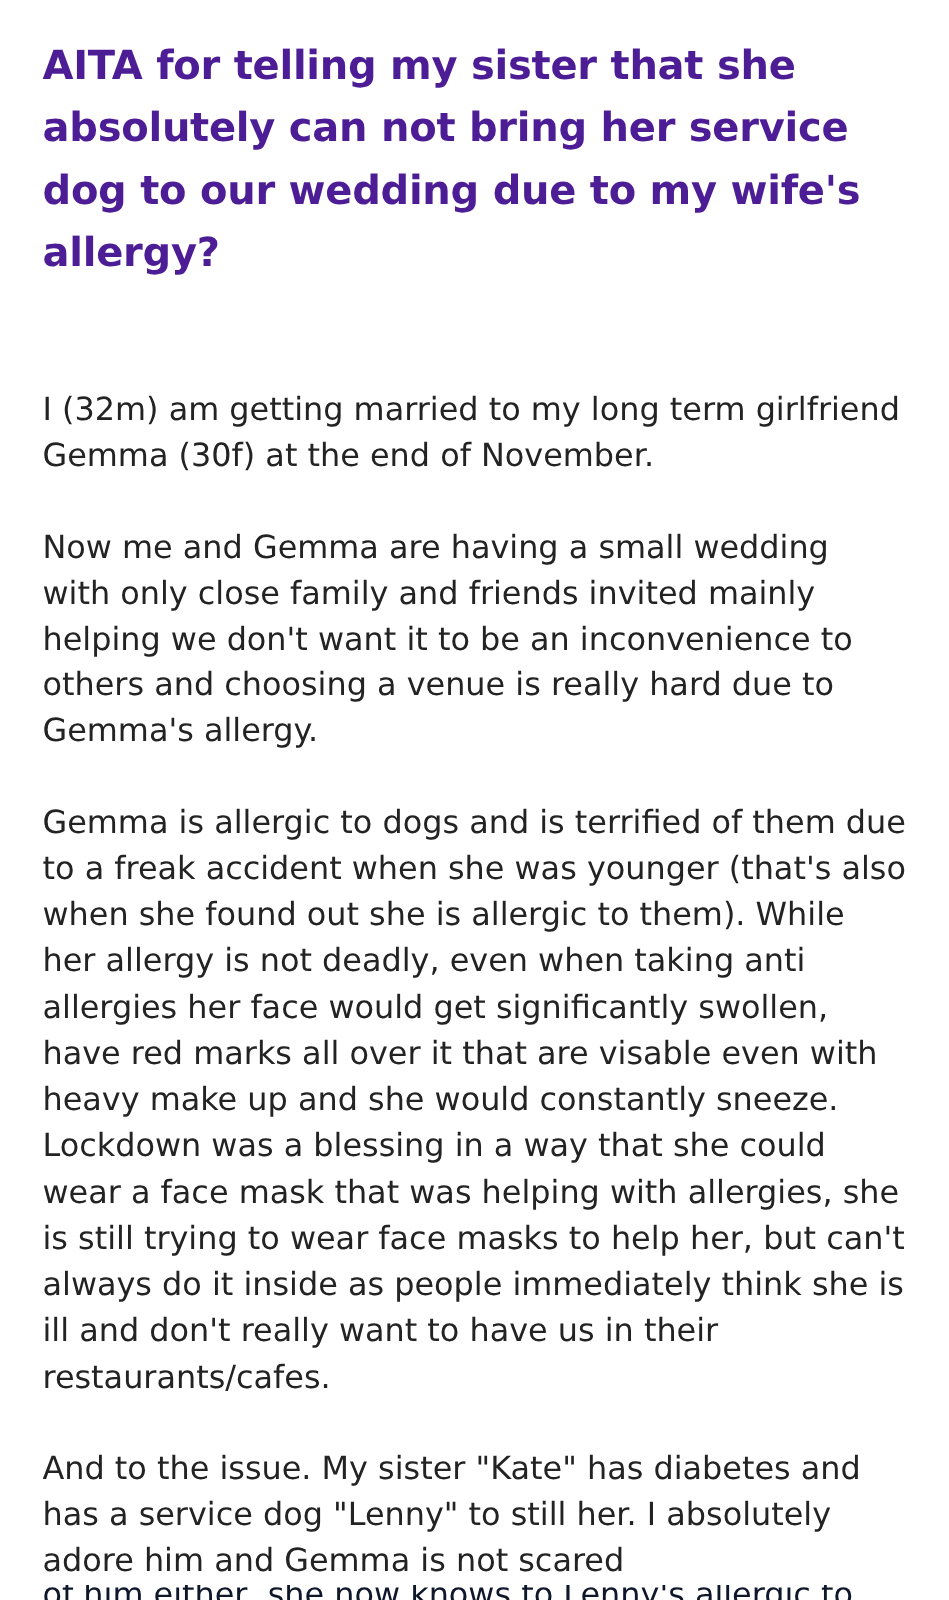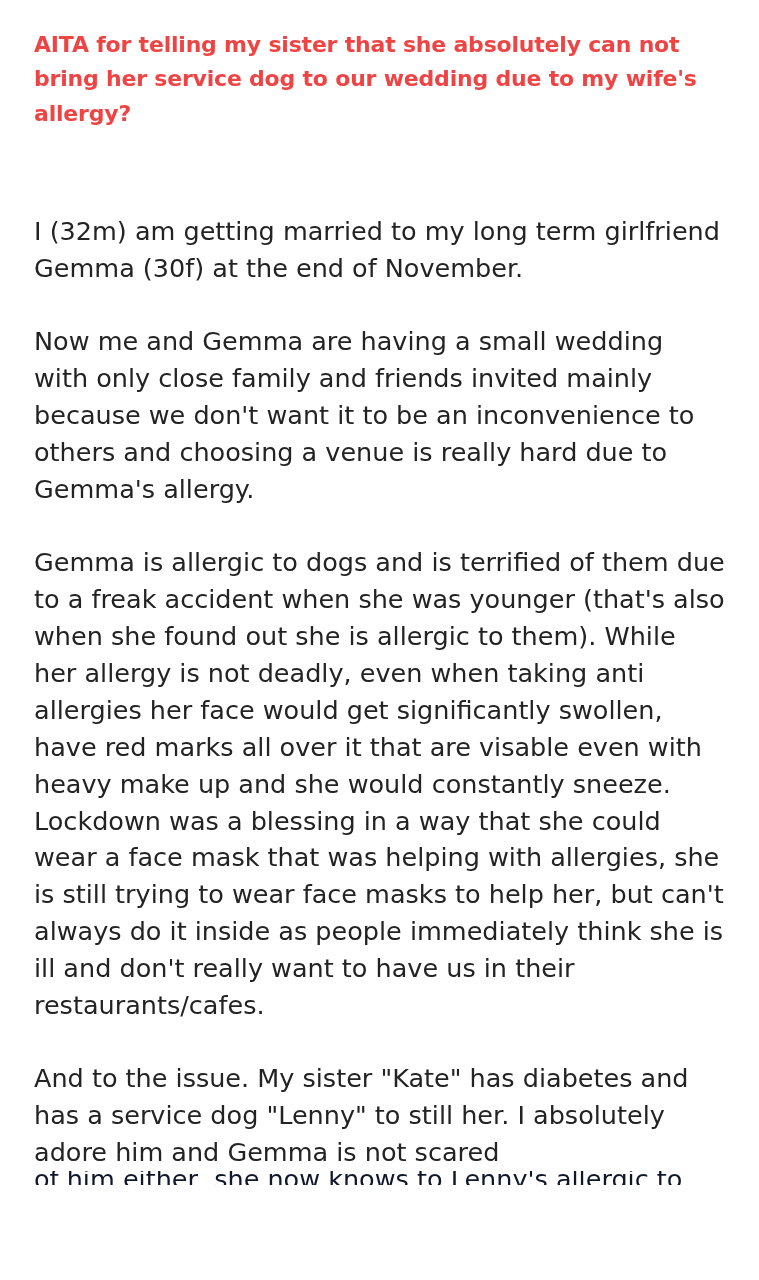--- a/index.html
+++ b/index.html
@@ -21,25 +21,25 @@
     overflow: hidden;
     background: #ffffff;
   }
   .top-sliver {
     height: 12px;
     width: 100%;
   }
   .post-title {
     margin: 0;
     padding: 16px 34px 0 34px;
-    font-size: 22px;
+    font-size: 32px;
     line-height: 1.56;
     font-weight: 700;
     letter-spacing: -0.2px;
-    color: #ef4444;
+    color: #4c1d95;
   }
   .faint-band {
     margin: 22px 0 0 0;
     padding: 0 34px;
     height: 52px;
     opacity: 0.045;
     font-size: 27px;
     line-height: 52px;
     color: #333;
     overflow: hidden;
@@ -79,21 +79,21 @@
 <div class="page">
 
   <div class="top-sliver"></div>
 
   <h1 class="post-title">AITA for telling my sister that she absolutely can not bring her service dog to our wedding due to my wife's allergy?</h1>
 
   <div class="faint-band"></div>
 
   <div class="post-body">
     <p>I (32m) am getting married to my long term girlfriend Gemma (30f) at the end of November.</p>
-    <p>Now me and Gemma are having a small wedding with only close family and friends invited mainly because we don't want it to be an inconvenience to others and choosing a venue is really hard due to Gemma's allergy.</p>
+    <p>Now me and Gemma are having a small wedding with only close family and friends invited mainly helping we don't want it to be an inconvenience to others and choosing a venue is really hard due to Gemma's allergy.</p>
     <p>Gemma is allergic to dogs and is terrified of them due to a freak accident when she was younger (that's also when she found out she is allergic to them). While her allergy is not deadly, even when taking anti allergies her face would get significantly swollen, have red marks all over it that are visable even with heavy make up and she would constantly sneeze. Lockdown was a blessing in a way that she could wear a face mask that was helping with allergies, she is still trying to wear face masks to help her, but can't always do it inside as people immediately think she is ill and don't really want to have us in their restaurants/cafes.</p>
     <p>And to the issue. My sister "Kate" has diabetes and has a service dog "Lenny" to still her. I absolutely adore him and Gemma is not scared</p>
   </div>
 
   <div class="clipped-line">
     <span>of him either, she now knows to Lenny's allergic to</span>
   </div>
 
 </div>
 

